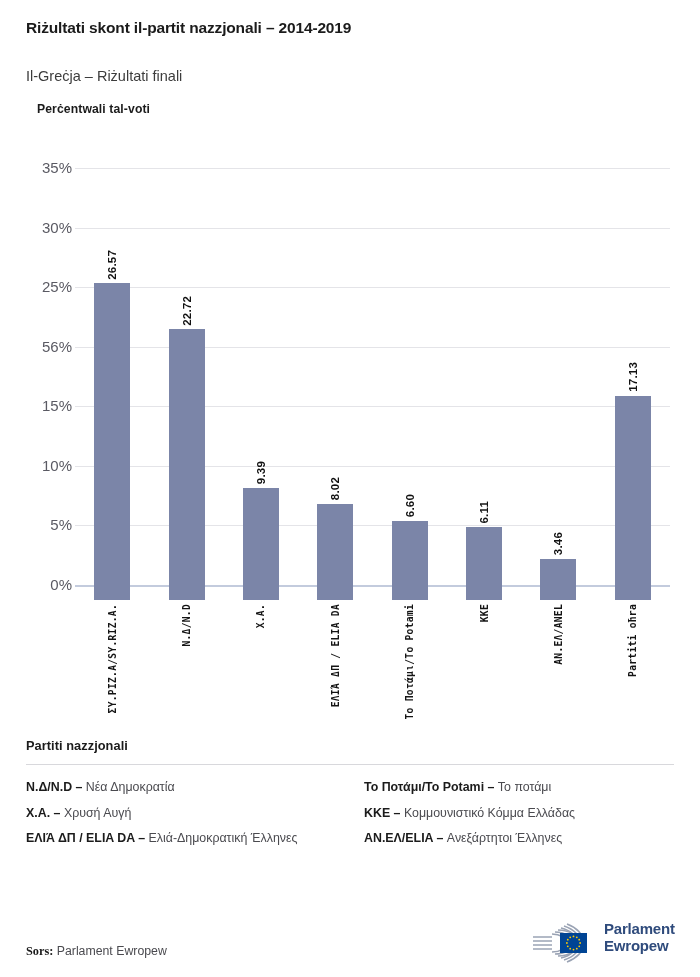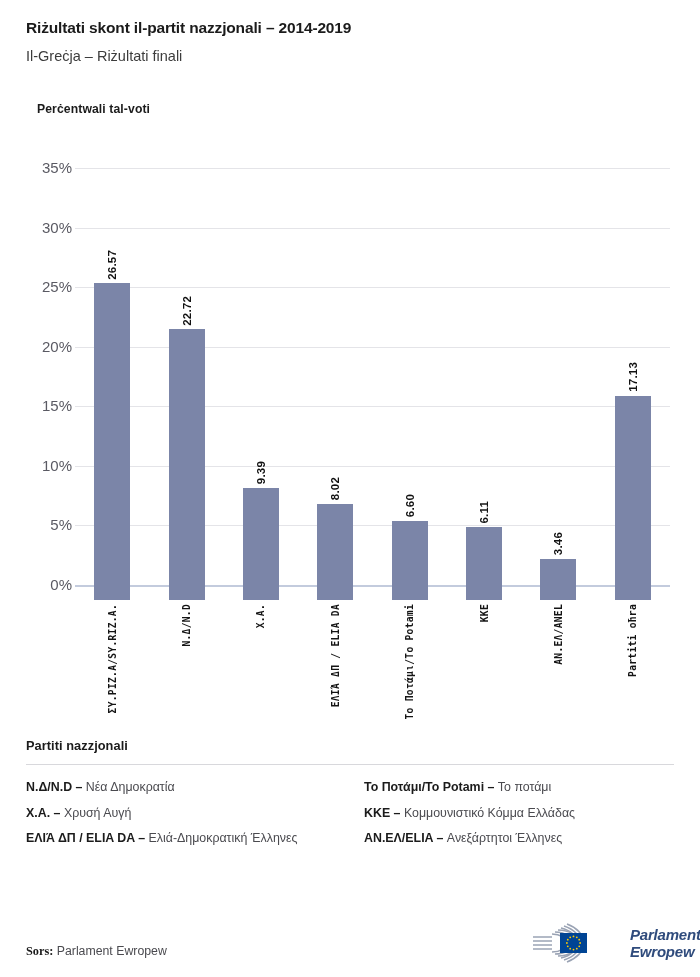--- a/index.html
+++ b/index.html
@@ -13,21 +13,21 @@
   #page { position: relative; width: 700px; height: 899px; }
 
   
   #header { position: absolute; left: 26px; top: 18px; width: 650px; }
   #chart-title {
     font-size: 15.5px; font-weight: bold; letter-spacing: -0.15px;
     color: #1b1b1b; line-height: 20px;
   }
   #chart-subtitle {
     font-size: 14.5px; font-weight: normal; color: #3c3c3c;
-    line-height: 20px; margin-top: 8px;
+    line-height: 20px; margin-top: 28px;
   }
   #axis-caption {
     position: absolute; left: 37px; top: 102px;
     font-size: 12.2px; font-weight: bold; color: #1b1b1b;
     letter-spacing: 0.1px;
   }
 
   
   #plot-area {
     position: absolute; left: 0px; top: 160px;
@@ -95,21 +95,21 @@
   .legend-desc { color: #4a4a4f; }
 
   
   #source {
     position: absolute; left: 26px; top: 944px;
     font-size: 12.3px; color: #4a4a4f;
   }
   #source-label { font-weight: bold; color: #1b1b1b; font-family: Liberation Serif, serif; }
   #logo {
     position: absolute; left: 528px; top: 920px;
-    display: flex; align-items: center; gap: 26px; font-style: italic;
+    display: flex; gap: 0;
   }
   #logo-mark { width: 76px; height: 46px; flex: none; }
   #logo-text {
     font-size: 15px; font-weight: bold; color: #2f4b7c;
     line-height: 17px; letter-spacing: -0.2px;
   }
 </style>
 </head>
 <body>
 
@@ -139,21 +139,21 @@
         <div class="y-tick-wrap" style="top: 365.429px;">
           <div class="y-tick-label">5%</div>
         </div>
         <div class="y-tick-wrap" style="top: 305.857px;">
           <div class="y-tick-label">10%</div>
         </div>
         <div class="y-tick-wrap" style="top: 246.286px;">
           <div class="y-tick-label">15%</div>
         </div>
         <div class="y-tick-wrap" style="top: 186.714px;">
-          <div class="y-tick-label">20%</div>
+          <div class="y-tick-label">56%</div>
         </div>
         <div class="y-tick-wrap" style="top: 127.143px;">
           <div class="y-tick-label">25%</div>
         </div>
         <div class="y-tick-wrap" style="top: 67.5714px;">
           <div class="y-tick-label">30%</div>
         </div>
         <div class="y-tick-wrap" style="top: 8px;">
           <div class="y-tick-label">35%</div>
         </div>

